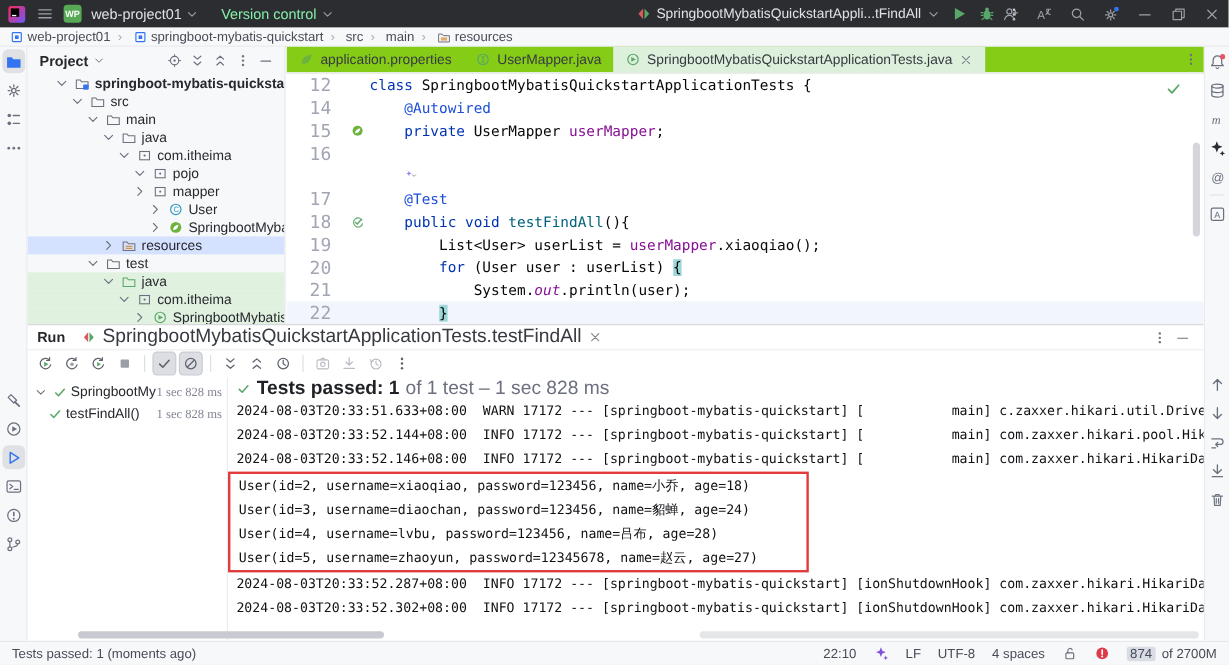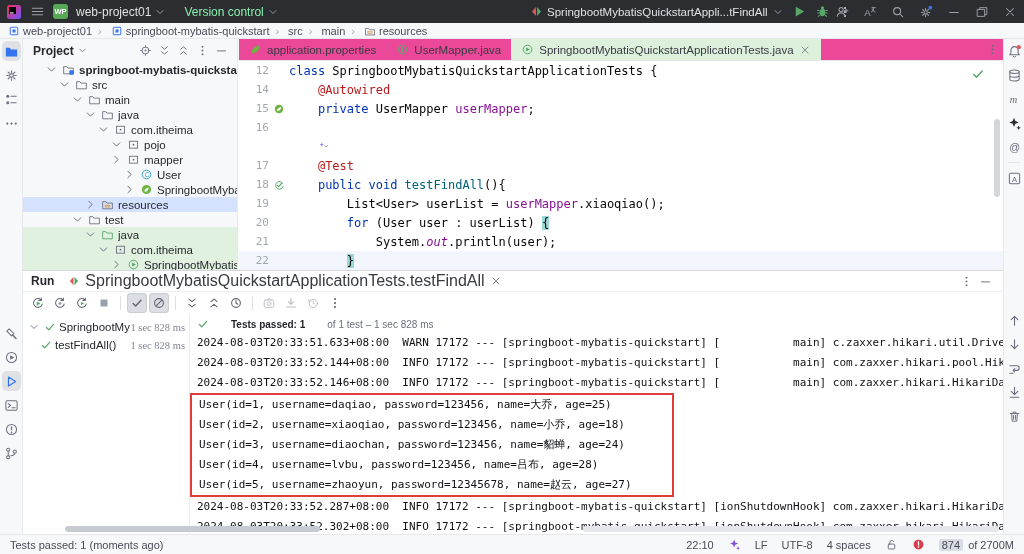--- a/index.html
+++ b/index.html
@@ -58,35 +58,35 @@
   .tree-row { height:15px; display:flex; align-items:center; white-space:nowrap; }
   .tree-row.sel { background:#d4e2ff; }
   .tree-row.green { background:#e0f1e0; }
   .tree-row .chev { width:12px; height:12px; color:#6c707e; display:inline-flex; flex:none; }
   .tree-row .ic { width:13px; height:13px; margin-right:4px; flex:none; }
   .tree-row .lbl { overflow:hidden; }
   .tree-row.bold .lbl { font-weight:bold; }
 
   
   .editor { position:absolute; left:239px; top:39px; width:764px; height:231px; background:#fff; }
-  .tabbar { height:22px; background:#ec4899; border-bottom:1px solid #e6e8eb; display:flex; align-items:stretch; }
+  .tabbar { height:22px; background:#84cc16; border-bottom:1px solid #e6e8eb; display:flex; align-items:stretch; }
   .tab { display:flex; align-items:center; gap:5px; padding:0 10px; font-size:11.5px; color:#383a42; }
   .tab .ic { width:13px; height:13px; }
   .tab.active { background:#dcf0dc; }
   .tab .close { width:12px; height:12px; color:#7d8089; }
   .tabbar .tab-kebab { margin-left:auto; width:22px; display:flex; align-items:center; justify-content:center; color:#6c707e; }
   .code { position:relative; font-family:"DejaVu Sans Mono","Liberation Mono",monospace; font-size:12px; }
   .code-row { height:19px; display:flex; align-items:center; white-space:pre; }
   .code-row.current { background:#f2f6fc; }
-  .gut-num { width:30px; text-align:right; color:#a1a6b3; font-size:11px; flex:none; }
+  .gut-num { width:30px; text-align:left; color:#a1a6b3; font-size:15px; flex:none;margin-left:19px; }
   .gut-ico { width:19px; display:flex; justify-content:center; flex:none; }
   .gut-ico .ic { width:12px; height:12px; }
   .code-text { padding-left:1px; }
   .s-kw { color:#0033b3; }
-  .s-ann { color:#b91c1c; }
+  .s-ann { color:#1d4ed8; }
   .s-fld { color:#871094; }
   .s-fldi { color:#871094; font-style:italic; }
   .s-mth { color:#00627a; }
   .s-pl { color:#080808; }
   .s-brace { background:#9dd8d8; color:#000; }
   .inlay { display:flex; align-items:center; gap:2px; color:#8c8f96; }
   .inlay .ic { width:11px; height:11px; }
   .ed-check { position:absolute; top:28px; right:18px; width:14px; height:14px; color:#59a869; }
   .ed-scroll { position:absolute; right:3px; top:80px; width:6px; height:78px; background:#d4d6db; border-radius:3px; }
 
@@ -108,22 +108,22 @@
   .run-body { position:absolute; left:0; top:44px; right:0; bottom:0; display:flex; }
   .test-tree { width:166px; flex:none; padding-top:3px; }
   .tt-row { height:18px; display:flex; align-items:center; font-size:11.5px; padding:0 4px; white-space:nowrap; }
   .tt-row .chev { width:11px; height:11px; color:#6c707e; flex:none; }
   .tt-row .ic { width:12px; height:12px; margin:0 3px 0 1px; flex:none; }
   .tt-label { overflow:hidden; }
   .tt-time { margin-left:auto; color:#818594; font-size:10.5px; flex:none;font-family:Liberation Serif, serif; }
   .tt-row.child { padding-left:16px; }
   .console { flex:1; border-left:1px solid #ebecf0; overflow:hidden; position:relative;
              font-family:"DejaVu Sans Mono","Liberation Mono",monospace; }
-  .summary { height:18px; display:flex; align-items:center; gap:22px; padding-left:7px;
-             font-family:"Liberation Sans","DejaVu Sans",sans-serif; font-size:10px; }
+  .summary { height:18px; display:flex; align-items:center; gap:5px; padding-left:7px;
+             font-family:"Liberation Sans","DejaVu Sans",sans-serif; font-size:16px; }
   .summary .ic { width:12px; height:12px; color:#59a869; }
   .summary b { color:#1f2126; }
   .summary span.rest { color:#6c707e; }
   .con-line { height:20px; line-height:20px; white-space:pre; font-size:11px; color:#101114; padding-left:7px; }
   .user-box { border:2px solid #e23b3c; width:484px; margin:0; }
   .hthumb { position:absolute; height:6px; border-radius:3px; background:#c7cad1; bottom:2px; }
   .htrack { position:absolute; height:6px; background:#e4e6ea; bottom:2px; border-radius:3px; }
 
   
   .statusbar { position:absolute; left:0; bottom:0; width:1024px; height:20px; background:#f7f8fa;
@@ -982,21 +982,20 @@
               </svg>
             </span>
           <b>Tests passed: 1</b>
           <span class="rest">of 1 test – 1 sec 828 ms</span>
         </div>
         <div id="console-lines">
             <div class="con-line" data-name="log-line">2024-08-03T20:33:51.633+08:00  WARN 17172 --- [springboot-mybatis-quickstart] [           main] c.zaxxer.hikari.util.Drive</div>
             <div class="con-line" data-name="log-line">2024-08-03T20:33:52.144+08:00  INFO 17172 --- [springboot-mybatis-quickstart] [           main] com.zaxxer.hikari.pool.Hik</div>
             <div class="con-line" data-name="log-line">2024-08-03T20:33:52.146+08:00  INFO 17172 --- [springboot-mybatis-quickstart] [           main] com.zaxxer.hikari.HikariDa</div>
             <div class="user-box" style="border-color:#e23b3c" data-name="annotation-highlight-box">
-              <div class="con-line" data-name="user-output-line">User(id=1, username=daqiao, password=123456, name=大乔, age=25)</div>
               <div class="con-line" data-name="user-output-line">User(id=2, username=xiaoqiao, password=123456, name=小乔, age=18)</div>
               <div class="con-line" data-name="user-output-line">User(id=3, username=diaochan, password=123456, name=貂蝉, age=24)</div>
               <div class="con-line" data-name="user-output-line">User(id=4, username=lvbu, password=123456, name=吕布, age=28)</div>
               <div class="con-line" data-name="user-output-line">User(id=5, username=zhaoyun, password=12345678, name=赵云, age=27)</div>
             </div>
             <div class="con-line" data-name="log-line">2024-08-03T20:33:52.287+08:00  INFO 17172 --- [springboot-mybatis-quickstart] [ionShutdownHook] com.zaxxer.hikari.HikariDa</div>
             <div class="con-line" data-name="log-line">2024-08-03T20:33:52.302+08:00  INFO 17172 --- [springboot-mybatis-quickstart] [ionShutdownHook] com.zaxxer.hikari.HikariDa</div>
           </div>
       </div>
     </div>

